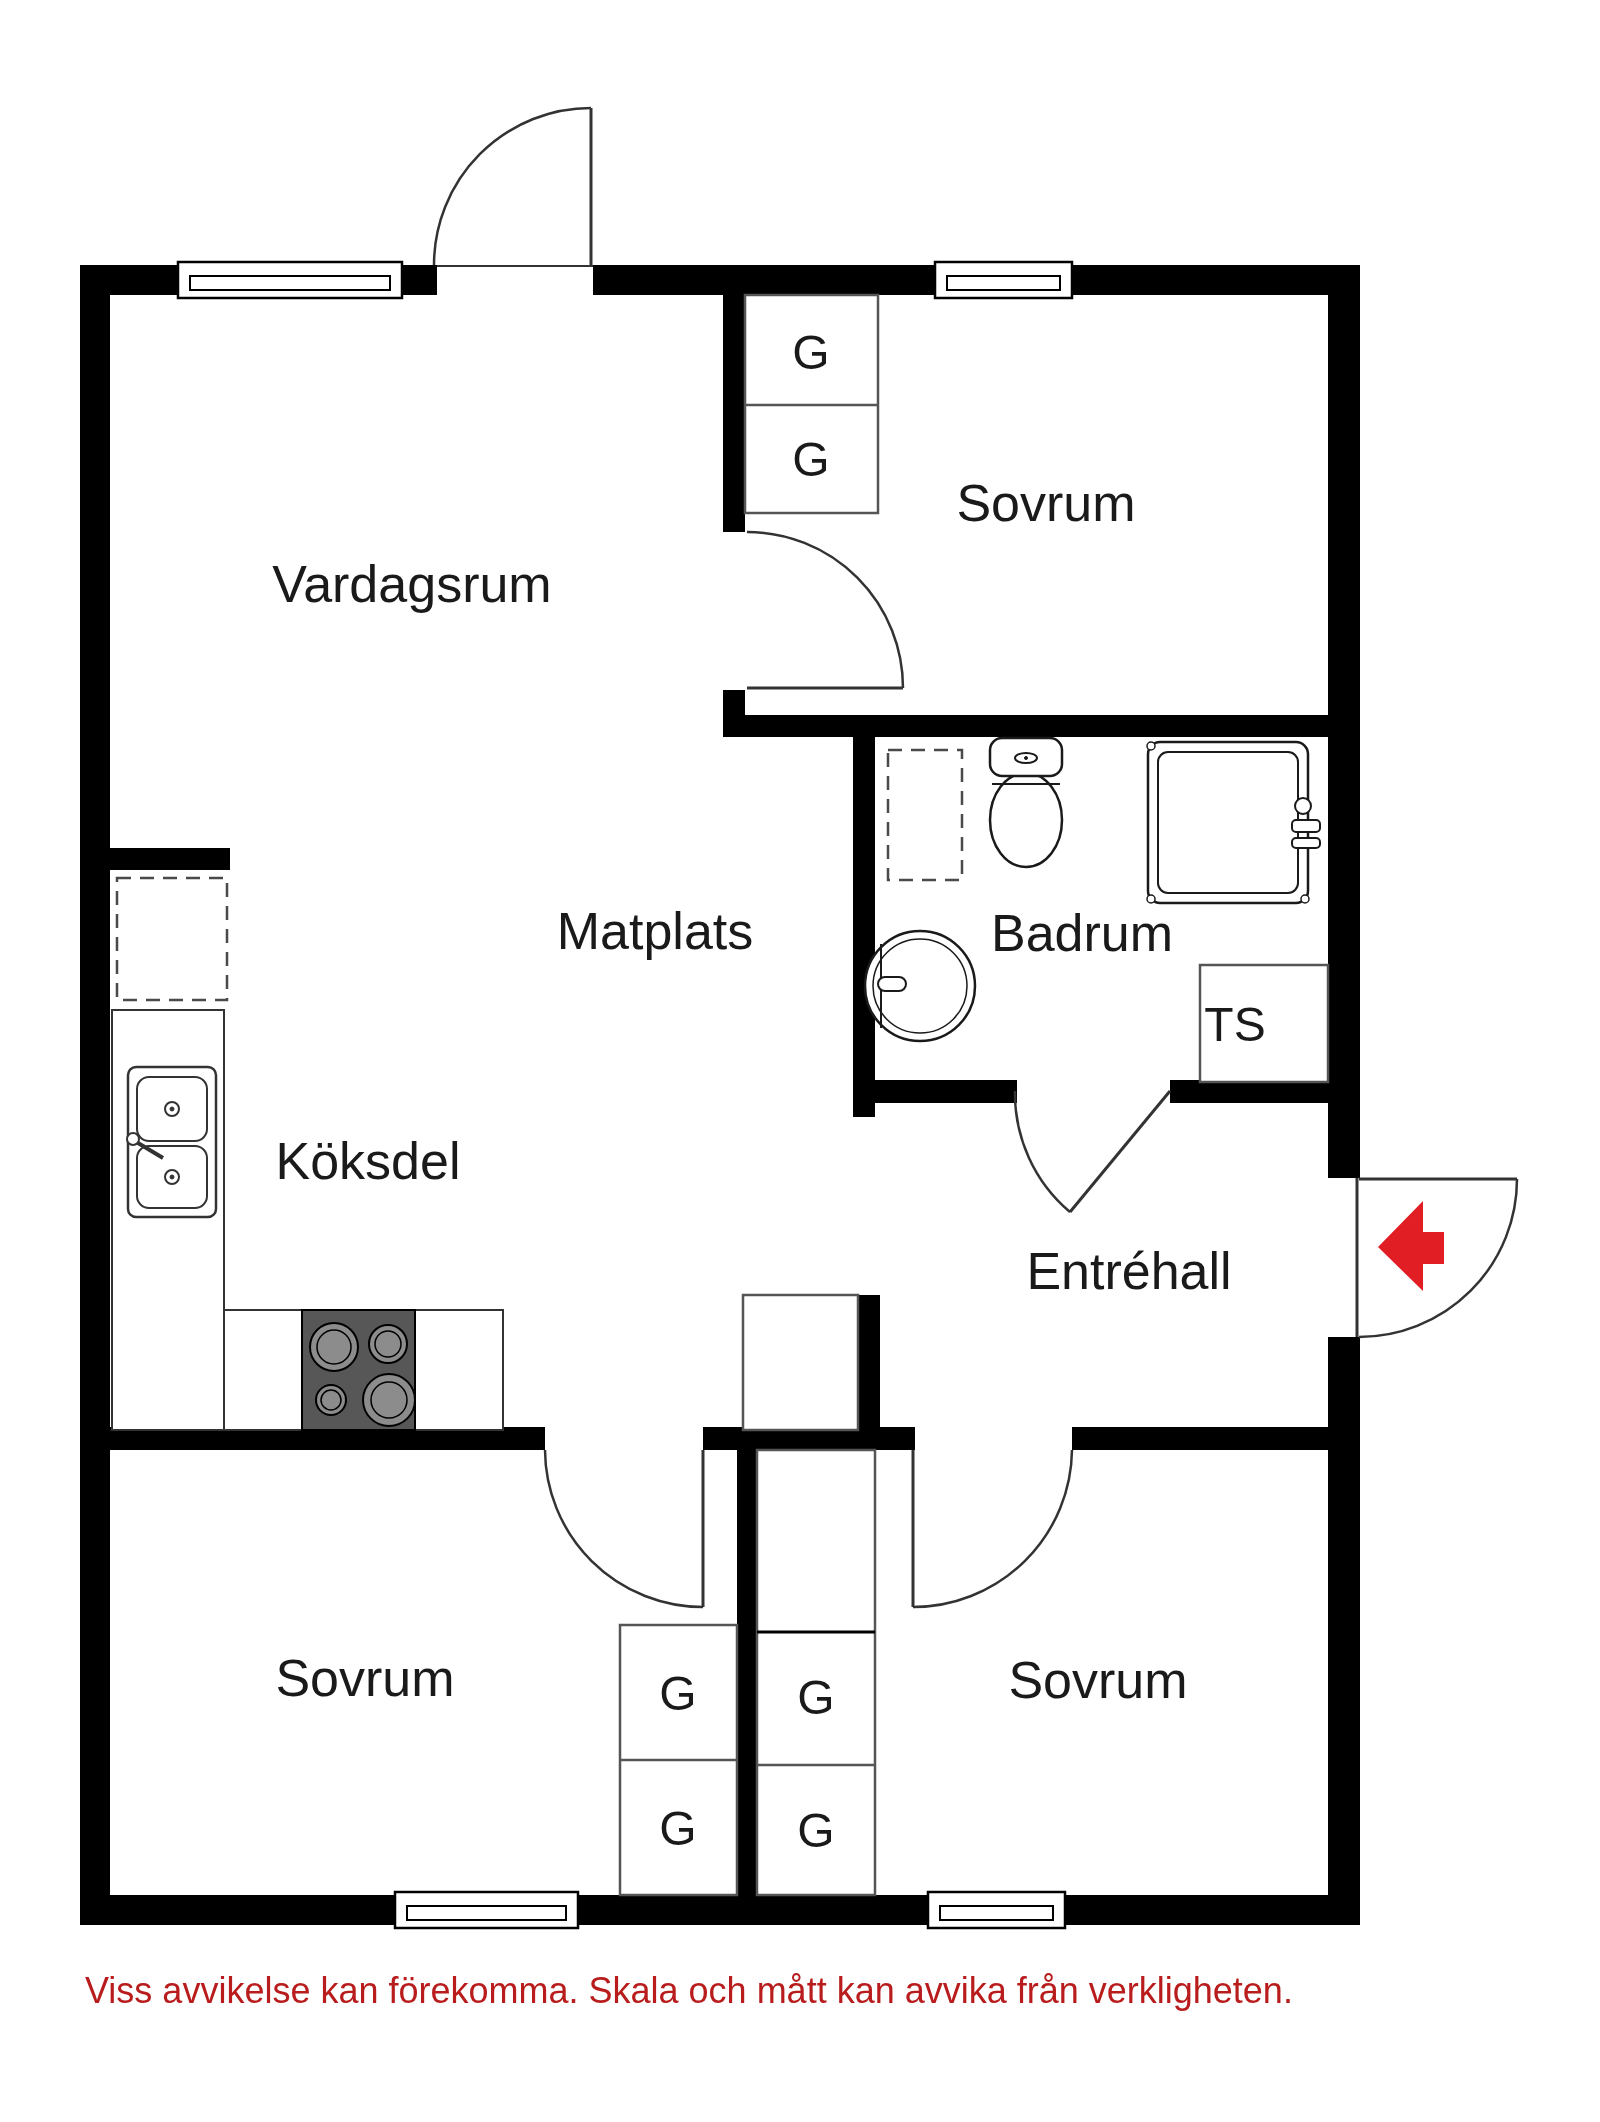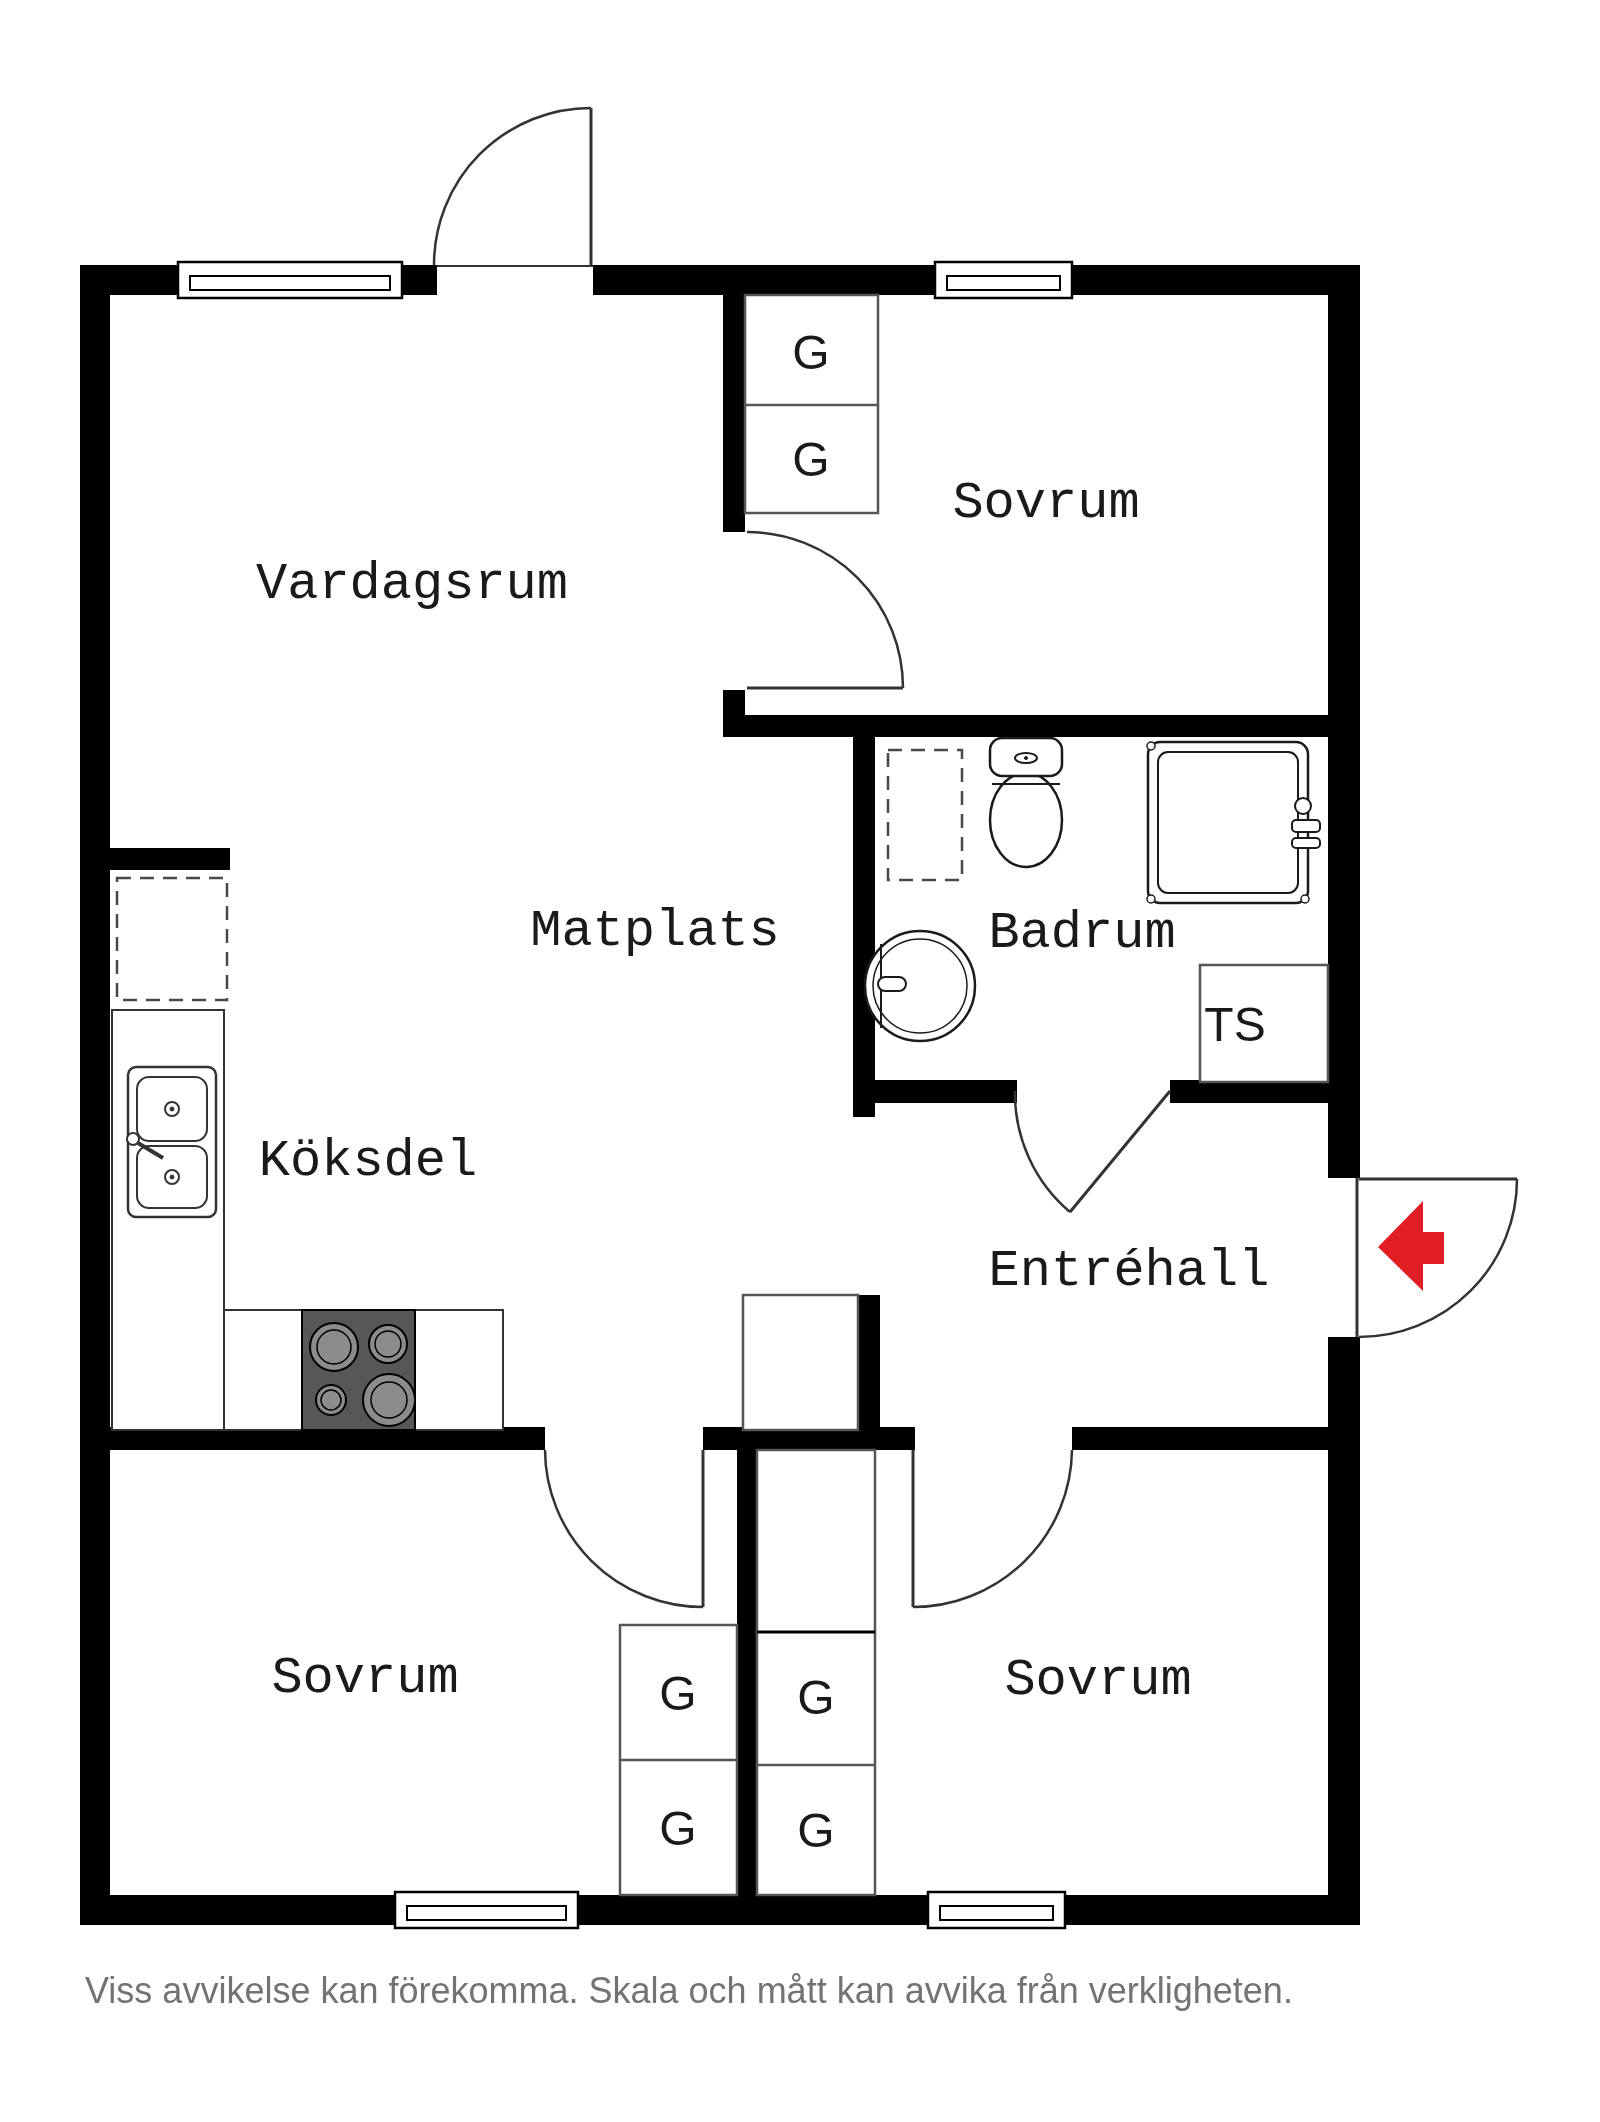--- a/index.html
+++ b/index.html
@@ -1,23 +1,23 @@
 <!DOCTYPE html>
 <html><head>
 <meta charset="utf-8">
 <style>
   html,body{margin:0;padding:0;background:#ffffff;}
   .page{position:relative;width:1600px;height:2122px;background:#ffffff;overflow:hidden;
         font-family:"Liberation Sans",sans-serif;}
   .plan-svg{position:absolute;left:0;top:0;width:1600px;height:2122px;}
   .label{position:absolute;transform:translate(-50%,-50%);color:#1a1a1a;white-space:nowrap;}
-  .room-label{font-size:52px;font-family:Liberation Mono, monospace;}
+  .room-label{font-size:52px;}
   .closet-label{font-size:48px;}
   .footer-label{position:absolute;left:85px;top:1991px;transform:translateY(-50%);
-                font-size:36px;color:#737373;white-space:nowrap;}
+                font-size:36px;color:#b91c1c;white-space:nowrap;}
 </style>
 </head>
 <body>
 
 <div class="page">
 
 <svg class="plan-svg" viewBox="0 0 1600 2122">
 
   <g fill="#000000">
 

